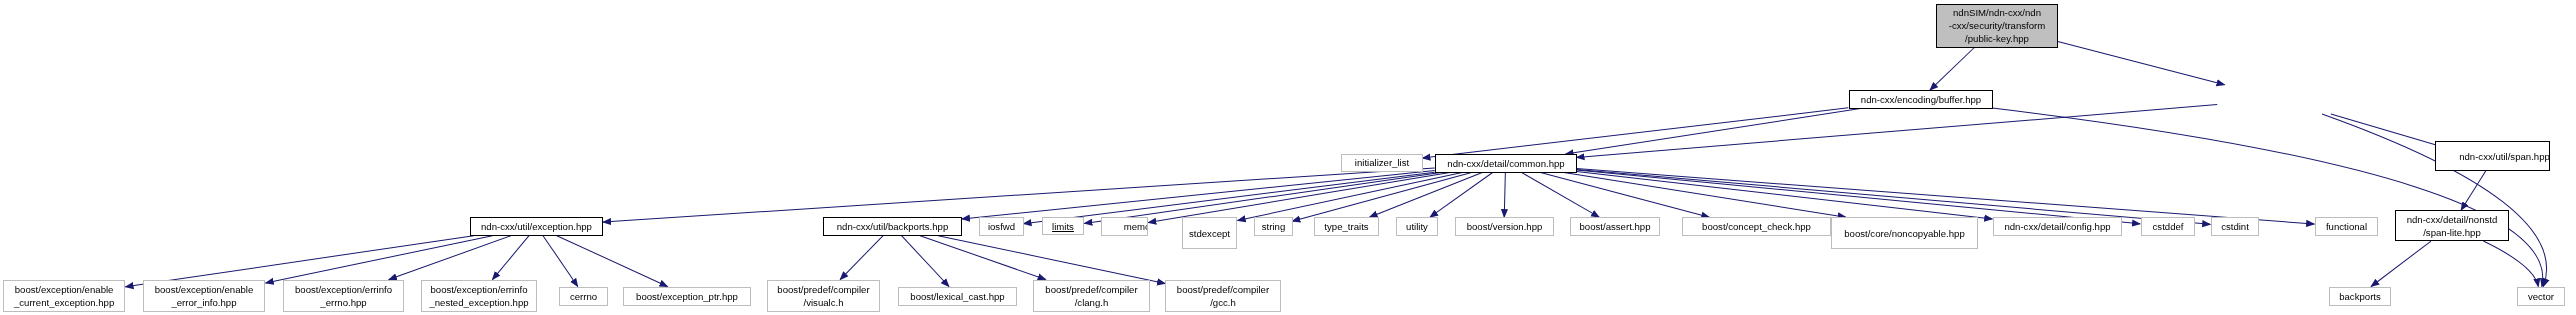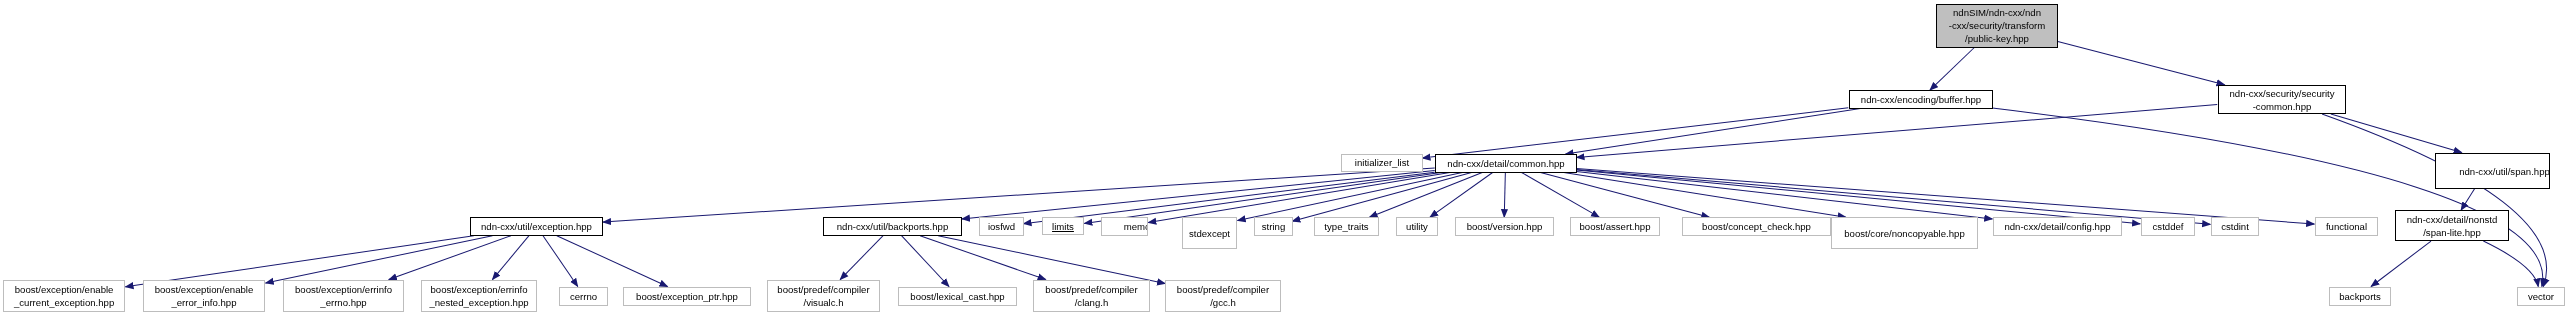--- a/index.html
+++ b/index.html
@@ -82,31 +82,27 @@
     </svg>
 
 <div class="gnode root" style="left: 1936px; top: 3.9px; width: 122px; height: 44px;">
       <div>ndnSIM/ndn-cxx/ndn</div>
       <div>-cxx/security/transform</div>
       <div>/public-key.hpp</div>
     </div>
     <div class="gnode linked" style="left: 1849px; top: 90px; width: 144px; height: 18.5px;">
       <div>ndn-cxx/encoding/buffer.hpp</div>
     </div>
-    <div class="gnode linked" style="left: 2218px; top: 85px; width: 128px; height: 29px;">
-      <div>ndn-cxx/security/security</div>
-      <div>-common.hpp</div>
-    </div>
     <div class="gnode system" style="left: 1341px; top: 154px; width: 82px; height: 17.7px;">
       <div>initializer_list</div>
     </div>
     <div class="gnode linked" style="left: 1435px; top: 154px; width: 142px; height: 18.5px;">
       <div>ndn-cxx/detail/common.hpp</div>
     </div>
-    <div class="gnode linked" style="left: 2435px; top: 153px; width: 115px; height: 36px; padding-left: 24px;">
+    <div class="gnode linked" style="left: 2435px; top: 141px; width: 115px; height: 30px; padding-left: 24px;">
       <div>ndn-cxx/util/span.hpp</div>
     </div>
     <div class="gnode linked" style="left: 470px; top: 217px; width: 133px; height: 18.5px;">
       <div>ndn-cxx/util/exception.hpp</div>
     </div>
     <div class="gnode strong" style="left: 823px; top: 217px; width: 139px; height: 19px;">
       <div>ndn-cxx/util/backports.hpp</div>
     </div>
     <div class="gnode system" style="left: 979px; top: 217px; width: 45px; height: 18.5px;">
       <div>iosfwd</div>

